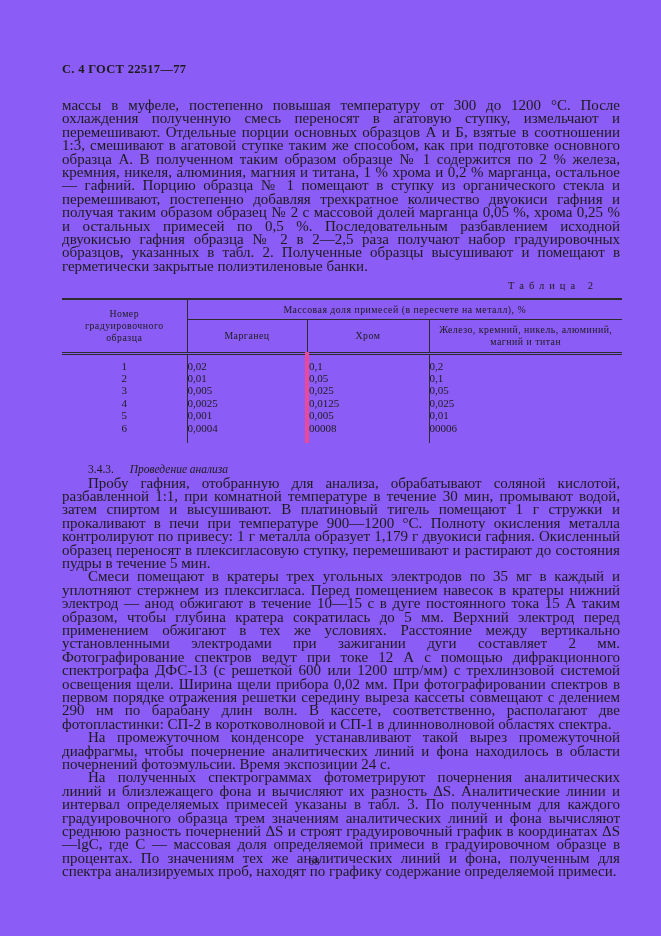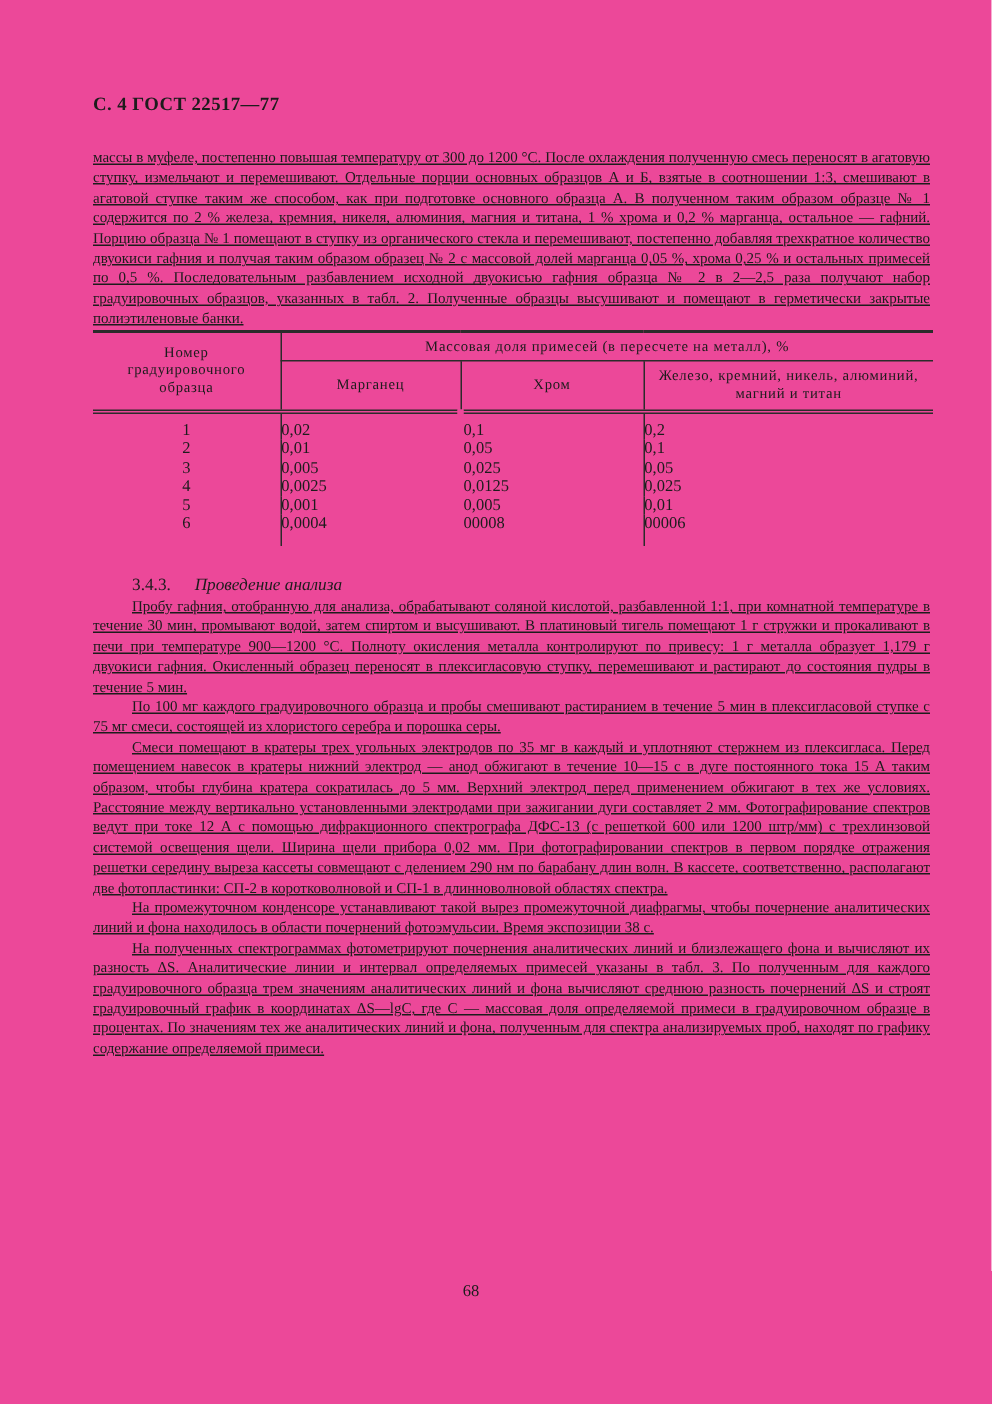--- a/index.html
+++ b/index.html
@@ -1,42 +1,41 @@
 <!DOCTYPE html>
 <html lang="ru"><head>
 <meta charset="utf-8">
 <style>
   html, body { margin: 0; padding: 0; background: #ffffff; }
   .page {
     position: relative;
     width: 661px;
     height: 936px;
-    background: #ec4899;
+    background: #8b5cf6;
     overflow: hidden;
     font-family: "Liberation Serif", "DejaVu Serif", serif;
     color: #1c1c1c;
   }
   .content {
     position: absolute;
     left: 62px;
     top: 62px;
     width: 558px;
   }
   .doc-header {
     margin: 0 0 22px 0;
     font-size: 12.5px;
     font-weight: bold;
     letter-spacing: 0.3px;
   }
   p.body-text {
     margin: 0;
-    font-size: 10px;
+    font-size: 15px;
     line-height: 13.4px;
     text-align: justify;
-    text-decoration: underline;
   }
   .indent { text-indent: 26px; }
   .tbl-caption {
     margin: 7px 22px 7px 0;
     font-size: 10.5px;
     letter-spacing: 5px;
     text-align: right;
     white-space: nowrap;
   }
   table.gost {
@@ -99,20 +98,21 @@
 </head>
 <body>
 
 <div class="page">
   <div class="content">
 
     <p class="doc-header">С. 4 ГОСТ 22517—77</p>
 
     <p class="body-text">массы в муфеле, постепенно повышая температуру от 300 до 1200 °С. После охлаждения полученную смесь переносят в агатовую ступку, измельчают и перемешивают. Отдельные порции основных образцов А и Б, взятые в соотношении 1:3, смешивают в агатовой ступке таким же способом, как при подготовке основного образца А. В полученном таким образом образце № 1 содержится по 2 % железа, кремния, никеля, алюминия, магния и титана, 1 % хрома и 0,2 % марганца, остальное — гафний. Порцию образца № 1 помещают в ступку из органического стекла и перемешивают, постепенно добавляя трехкратное количество двуокиси гафния и получая таким образом образец № 2 с массовой долей марганца 0,05 %, хрома 0,25 % и остальных примесей по 0,5 %. Последовательным разбавлением исходной двуокисью гафния образца № 2 в 2—2,5 раза получают набор градуировочных образцов, указанных в табл. 2. Полученные образцы высушивают и помещают в герметически закрытые полиэтиленовые банки.</p>
 
+    <div class="tbl-caption">Таблица 2</div>
 
     <table class="gost">
       <colgroup>
         <col style="width:125px">
           <col style="width:120px">
           <col style="width:122px">
           <col style="width:193px">
       </colgroup>
       <thead>
         <tr>
@@ -161,21 +161,20 @@
           <td class="c2">0,0004</td>
           <td class="c3">00008</td>
           <td class="c4">00006</td>
         </tr>
       </tbody>
     </table>
 
     <p class="section-heading"><span>3.4.3.</span> <span class="title">Проведение анализа</span></p>
 
     <p class="body-text indent">Пробу гафния, отобранную для анализа, обрабатывают соляной кислотой, разбавленной 1:1, при комнатной температуре в течение 30 мин, промывают водой, затем спиртом и высушивают. В платиновый тигель помещают 1 г стружки и прокаливают в печи при температуре 900—1200 °С. Полноту окисления металла контролируют по привесу: 1 г металла образует 1,179 г двуокиси гафния. Окисленный образец переносят в плексигласовую ступку, перемешивают и растирают до состояния пудры в течение 5 мин.</p>
-    <p class="body-text indent">По 100 мг каждого градуировочного образца и пробы смешивают растиранием в течение 5 мин в плексигласовой ступке с 75 мг смеси, состоящей из хлористого серебра и порошка серы.</p>
     <p class="body-text indent">Смеси помещают в кратеры трех угольных электродов по 35 мг в каждый и уплотняют стержнем из плексигласа. Перед помещением навесок в кратеры нижний электрод — анод обжигают в течение 10—15 с в дуге постоянного тока 15 А таким образом, чтобы глубина кратера сократилась до 5 мм. Верхний электрод перед применением обжигают в тех же условиях. Расстояние между вертикально установленными электродами при зажигании дуги составляет 2 мм. Фотографирование спектров ведут при токе 12 А с помощью дифракционного спектрографа ДФС-13 (с решеткой 600 или 1200 штр/мм) с трехлинзовой системой освещения щели. Ширина щели прибора 0,02 мм. При фотографировании спектров в первом порядке отражения решетки середину выреза кассеты совмещают с делением 290 нм по барабану длин волн. В кассете, соответственно, располагают две фотопластинки: СП-2 в коротковолновой и СП-1 в длинноволновой областях спектра.</p>
-    <p class="body-text indent">На промежуточном конденсоре устанавливают такой вырез промежуточной диафрагмы, чтобы почернение аналитических линий и фона находилось в области почернений фотоэмульсии. Время экспозиции 38 с.</p>
+    <p class="body-text indent">На промежуточном конденсоре устанавливают такой вырез промежуточной диафрагмы, чтобы почернение аналитических линий и фона находилось в области почернений фотоэмульсии. Время экспозиции 24 с.</p>
     <p class="body-text indent">На полученных спектрограммах фотометрируют почернения аналитических линий и близлежащего фона и вычисляют их разность ΔS. Аналитические линии и интервал определяемых примесей указаны в табл. 3. По полученным для каждого градуировочного образца трем значениям аналитических линий и фона вычисляют среднюю разность почернений ΔS и строят градуировочный график в координатах ΔS—lgC, где С — массовая доля определяемой примеси в градуировочном образце в процентах. По значениям тех же аналитических линий и фона, полученным для спектра анализируемых проб, находят по графику содержание определяемой примеси.</p>
 
   </div>
 
   <div class="page-number">68</div>
 </div>
 
 </body></html>

